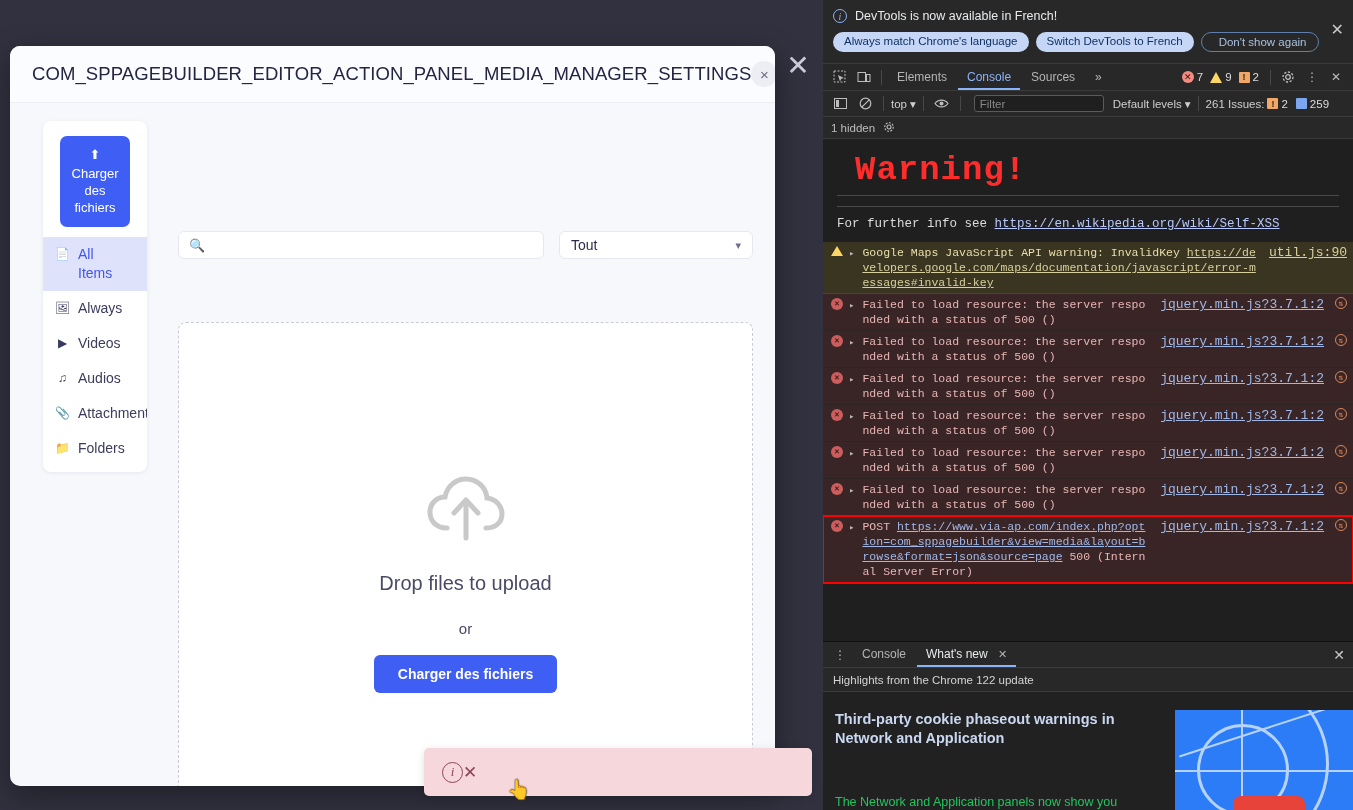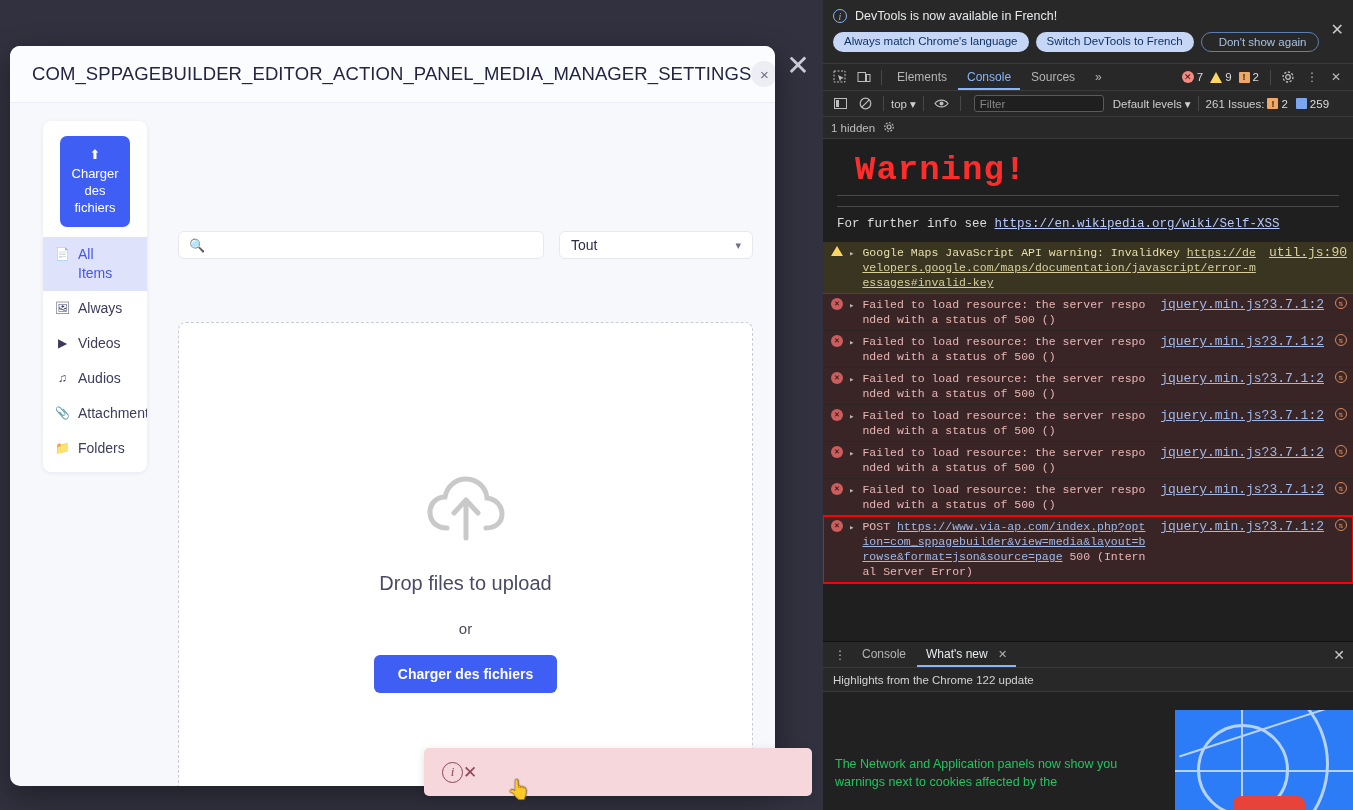--- a/index.html
+++ b/index.html
@@ -556,20 +556,21 @@
         <span class="drawer-tab">Console</span>
         <span class="drawer-tab active">
           <span>What's new</span>
           <span class="tclose">✕</span>
         </span>
         <span class="drawer-x">✕</span>
       </div>
       <div class="drawer-sub">Highlights from the Chrome 122 update</div>
       <div class="wn-body">
         <div class="wn-text">
+          <div class="wn-title">Third-party cookie phaseout warnings in Network and Application</div>
           <div class="wn-desc">The Network and Application panels now show you warnings next to cookies affected by the</div>
         </div>
         <div class="wn-thumb">
           <div class="ln1"></div>
             <div class="ln2"></div>
             <div class="ln3"></div>
           <div class="ring2"></div>
             <div class="ring1"></div>
             <div class="redblob"></div>
         </div>

